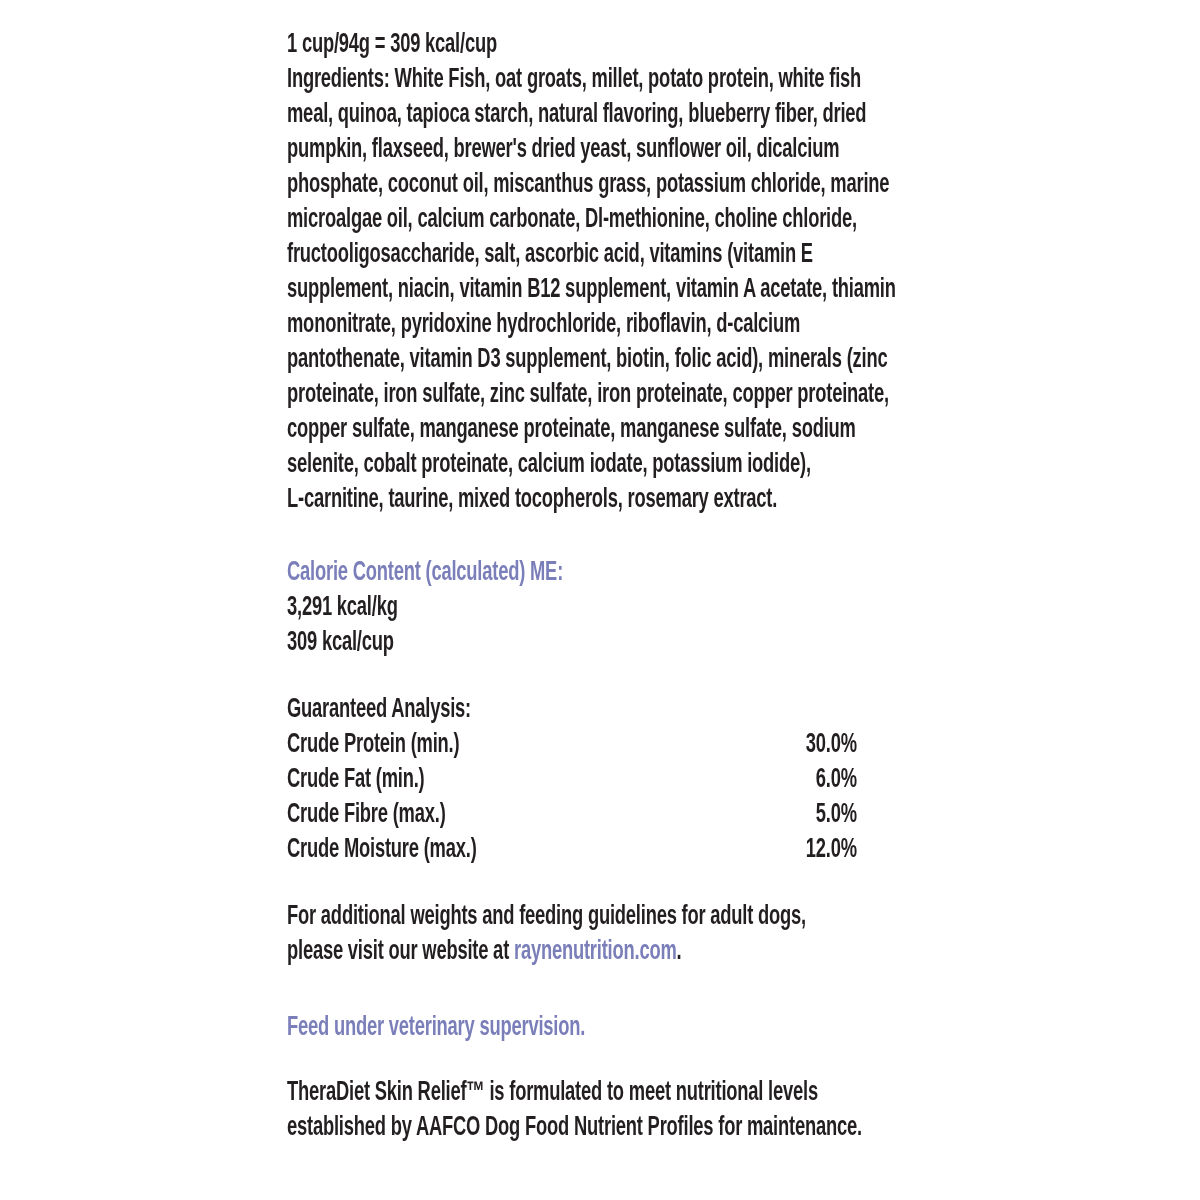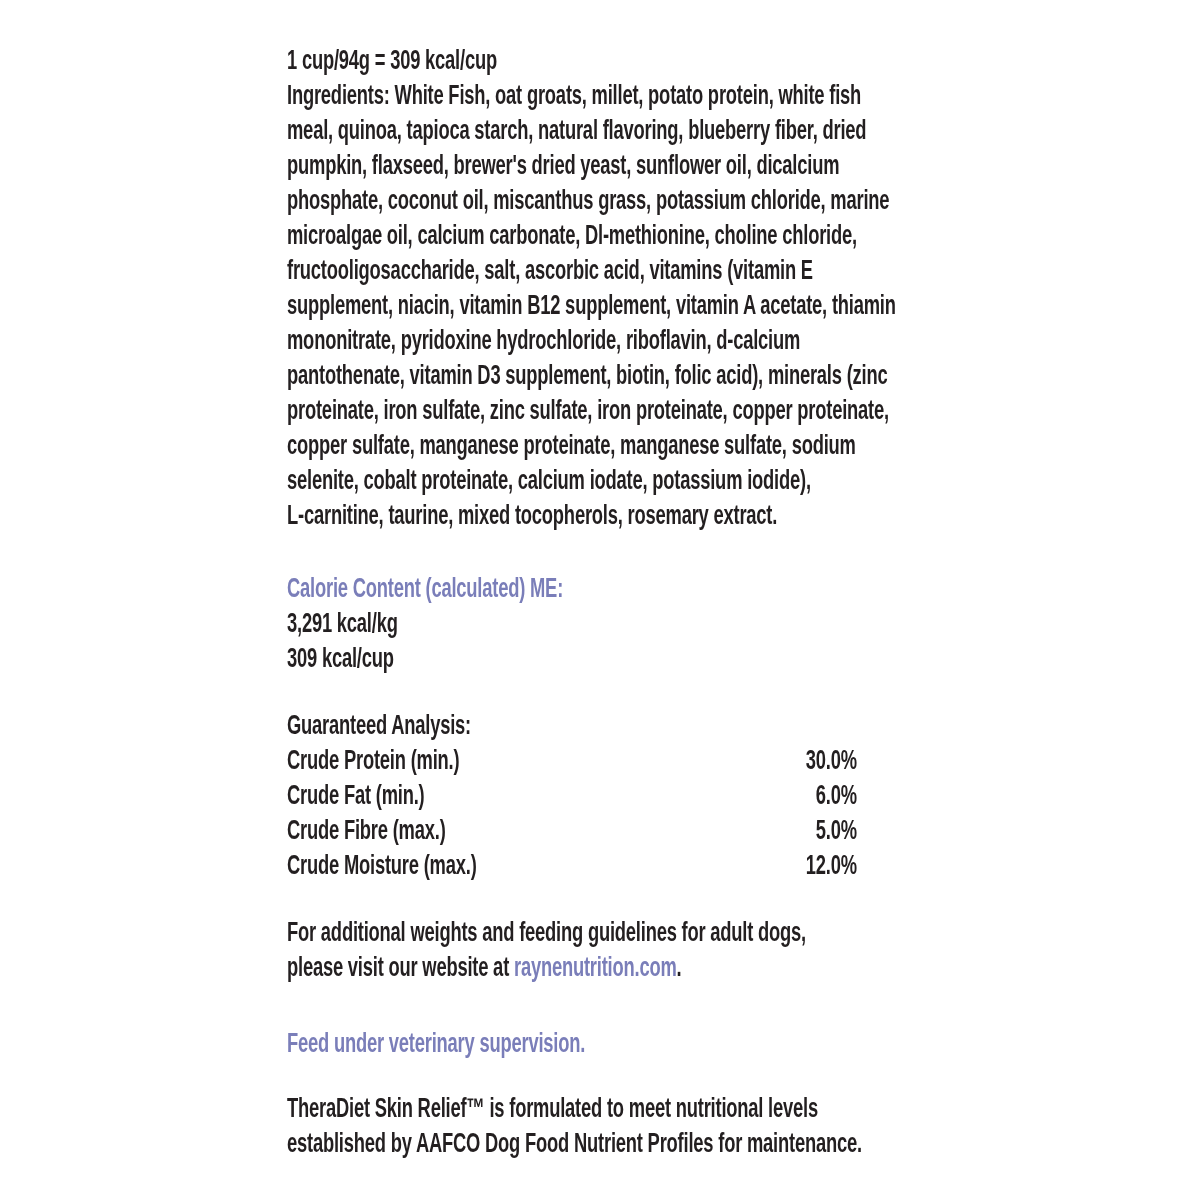--- a/index.html
+++ b/index.html
@@ -10,21 +10,21 @@
   body {
     width: 1200px;
     height: 1200px;
     position: relative;
     overflow: hidden;
     font-family: "Liberation Sans", sans-serif;
   }
   .label-sheet {
     position: absolute;
     left: 287px;
-    top: 43px;
+    top: 26px;
     width: 645px;
   }
   
   .condense {
     width: 941px;
     transform: scaleX(0.68);
     transform-origin: 0 0;
     font-weight: bold;
     font-size: 27px;
     line-height: 35px;

